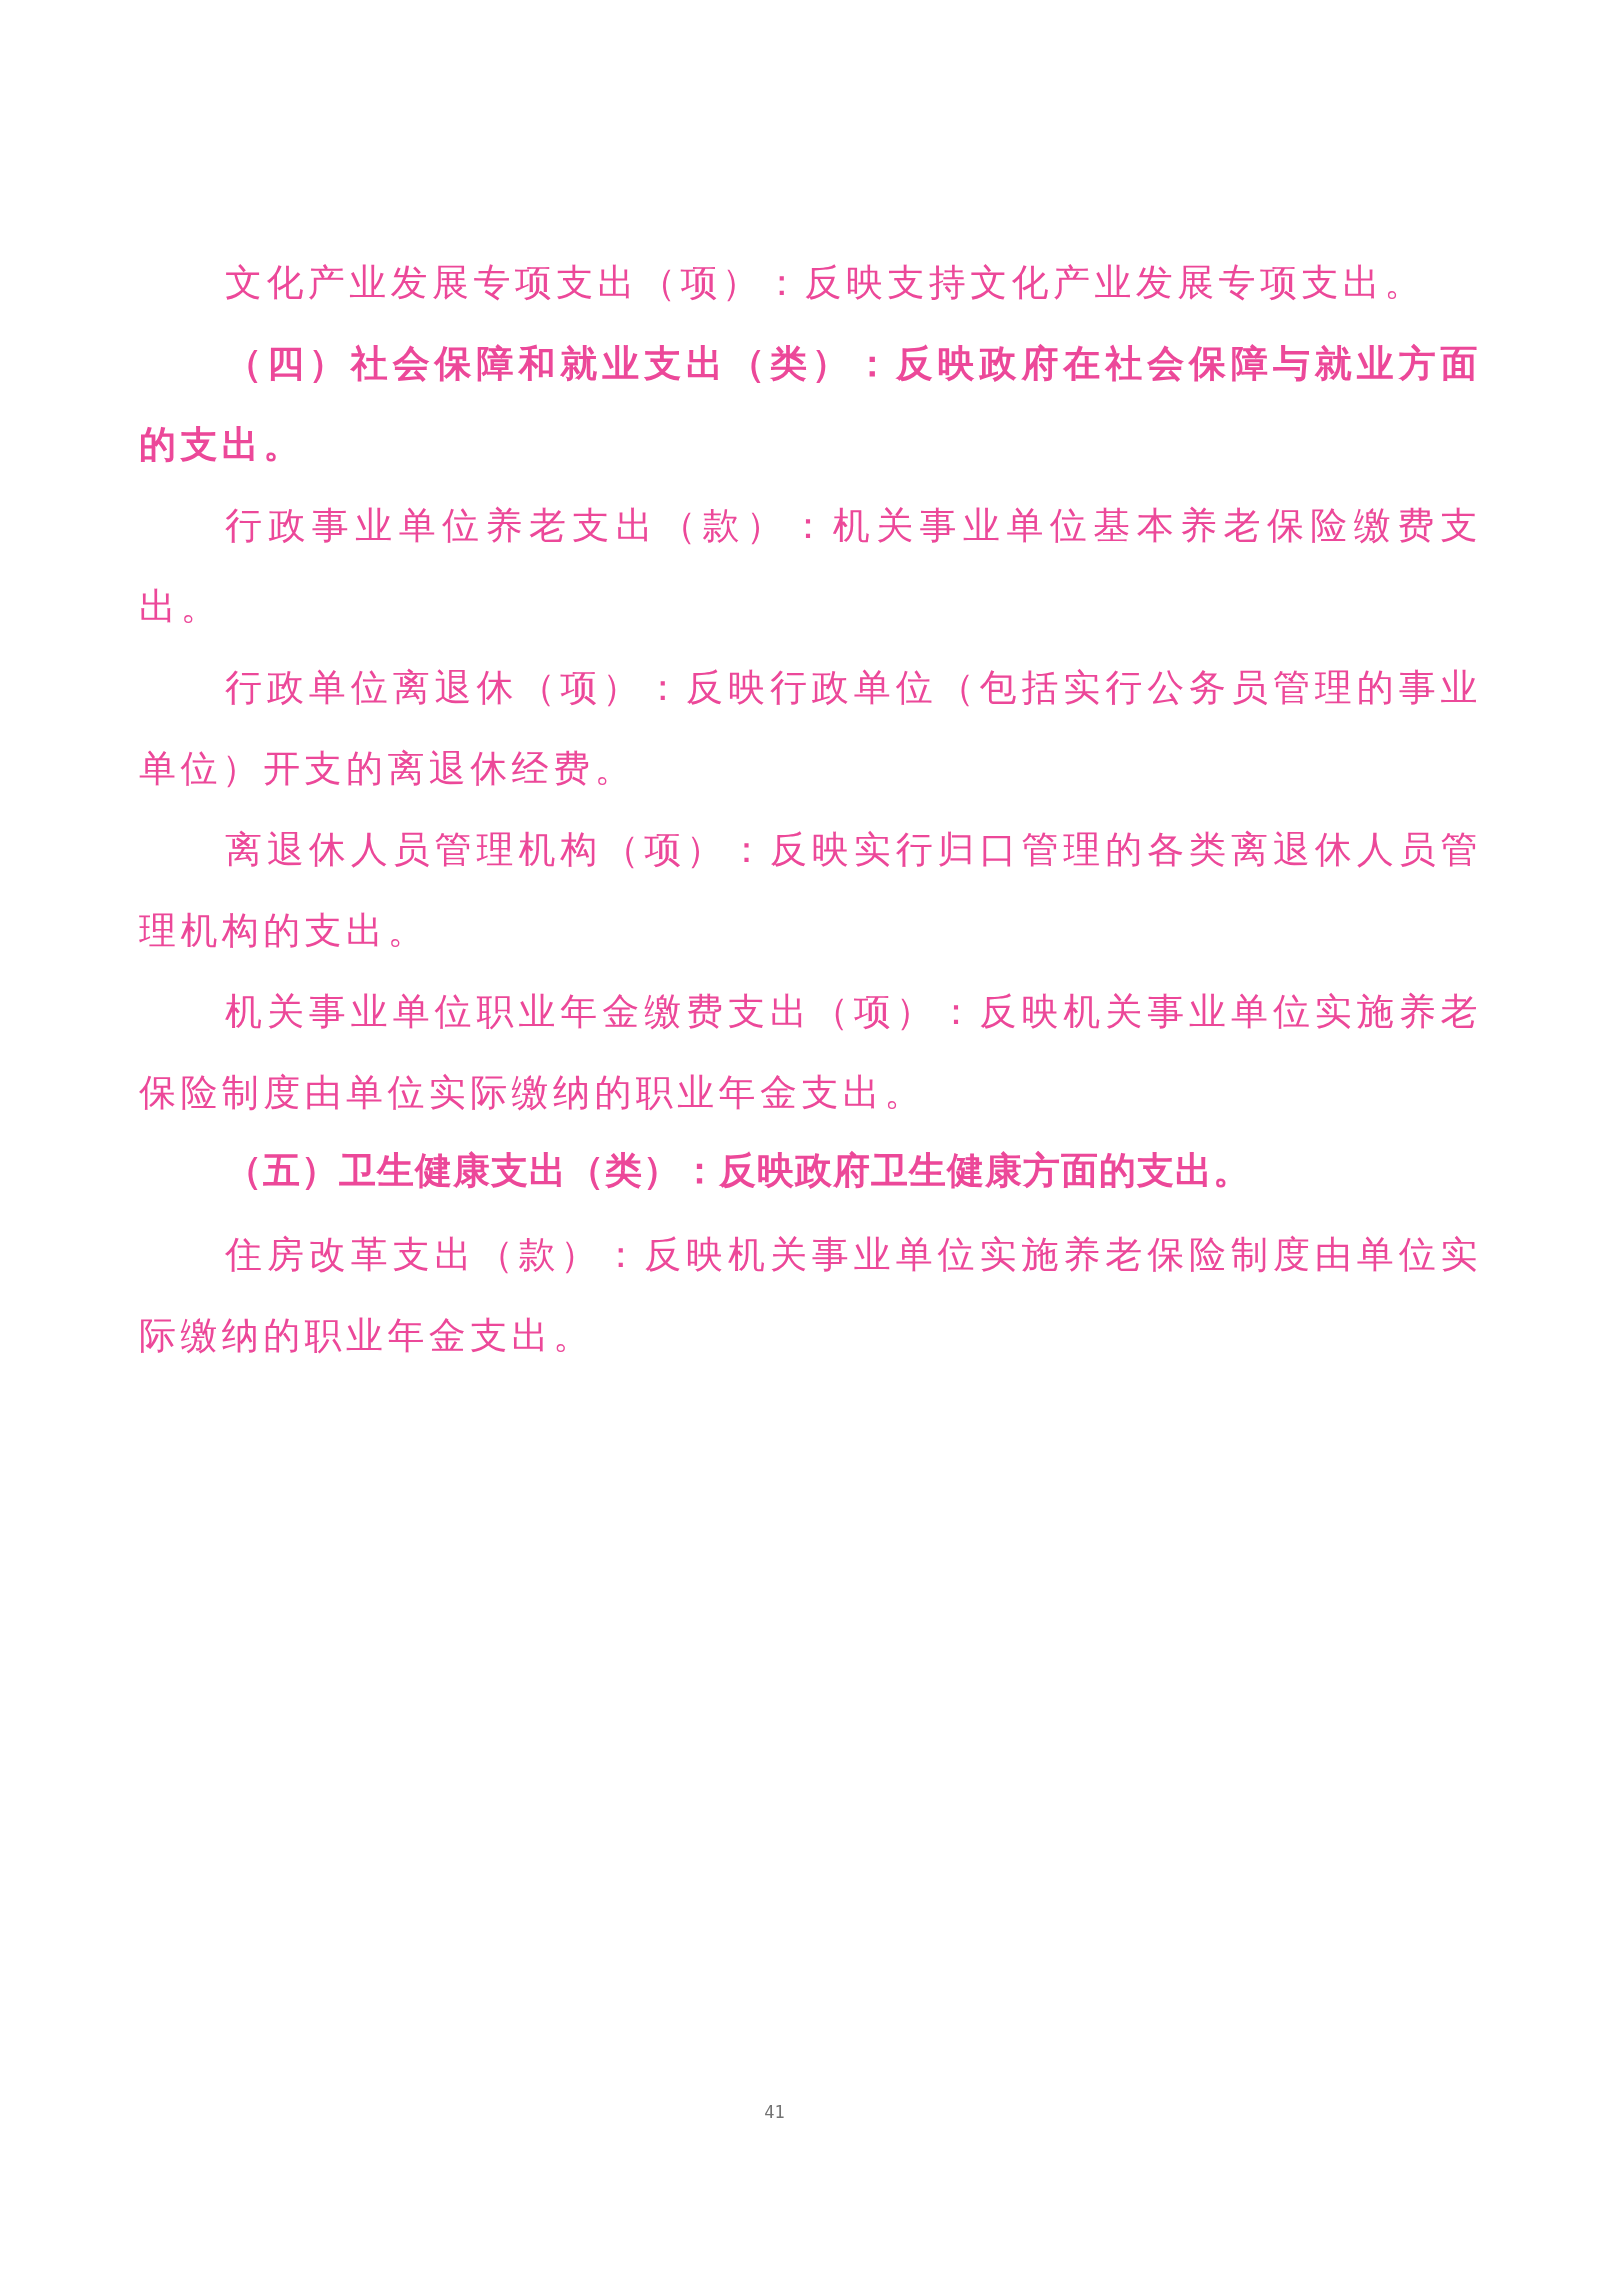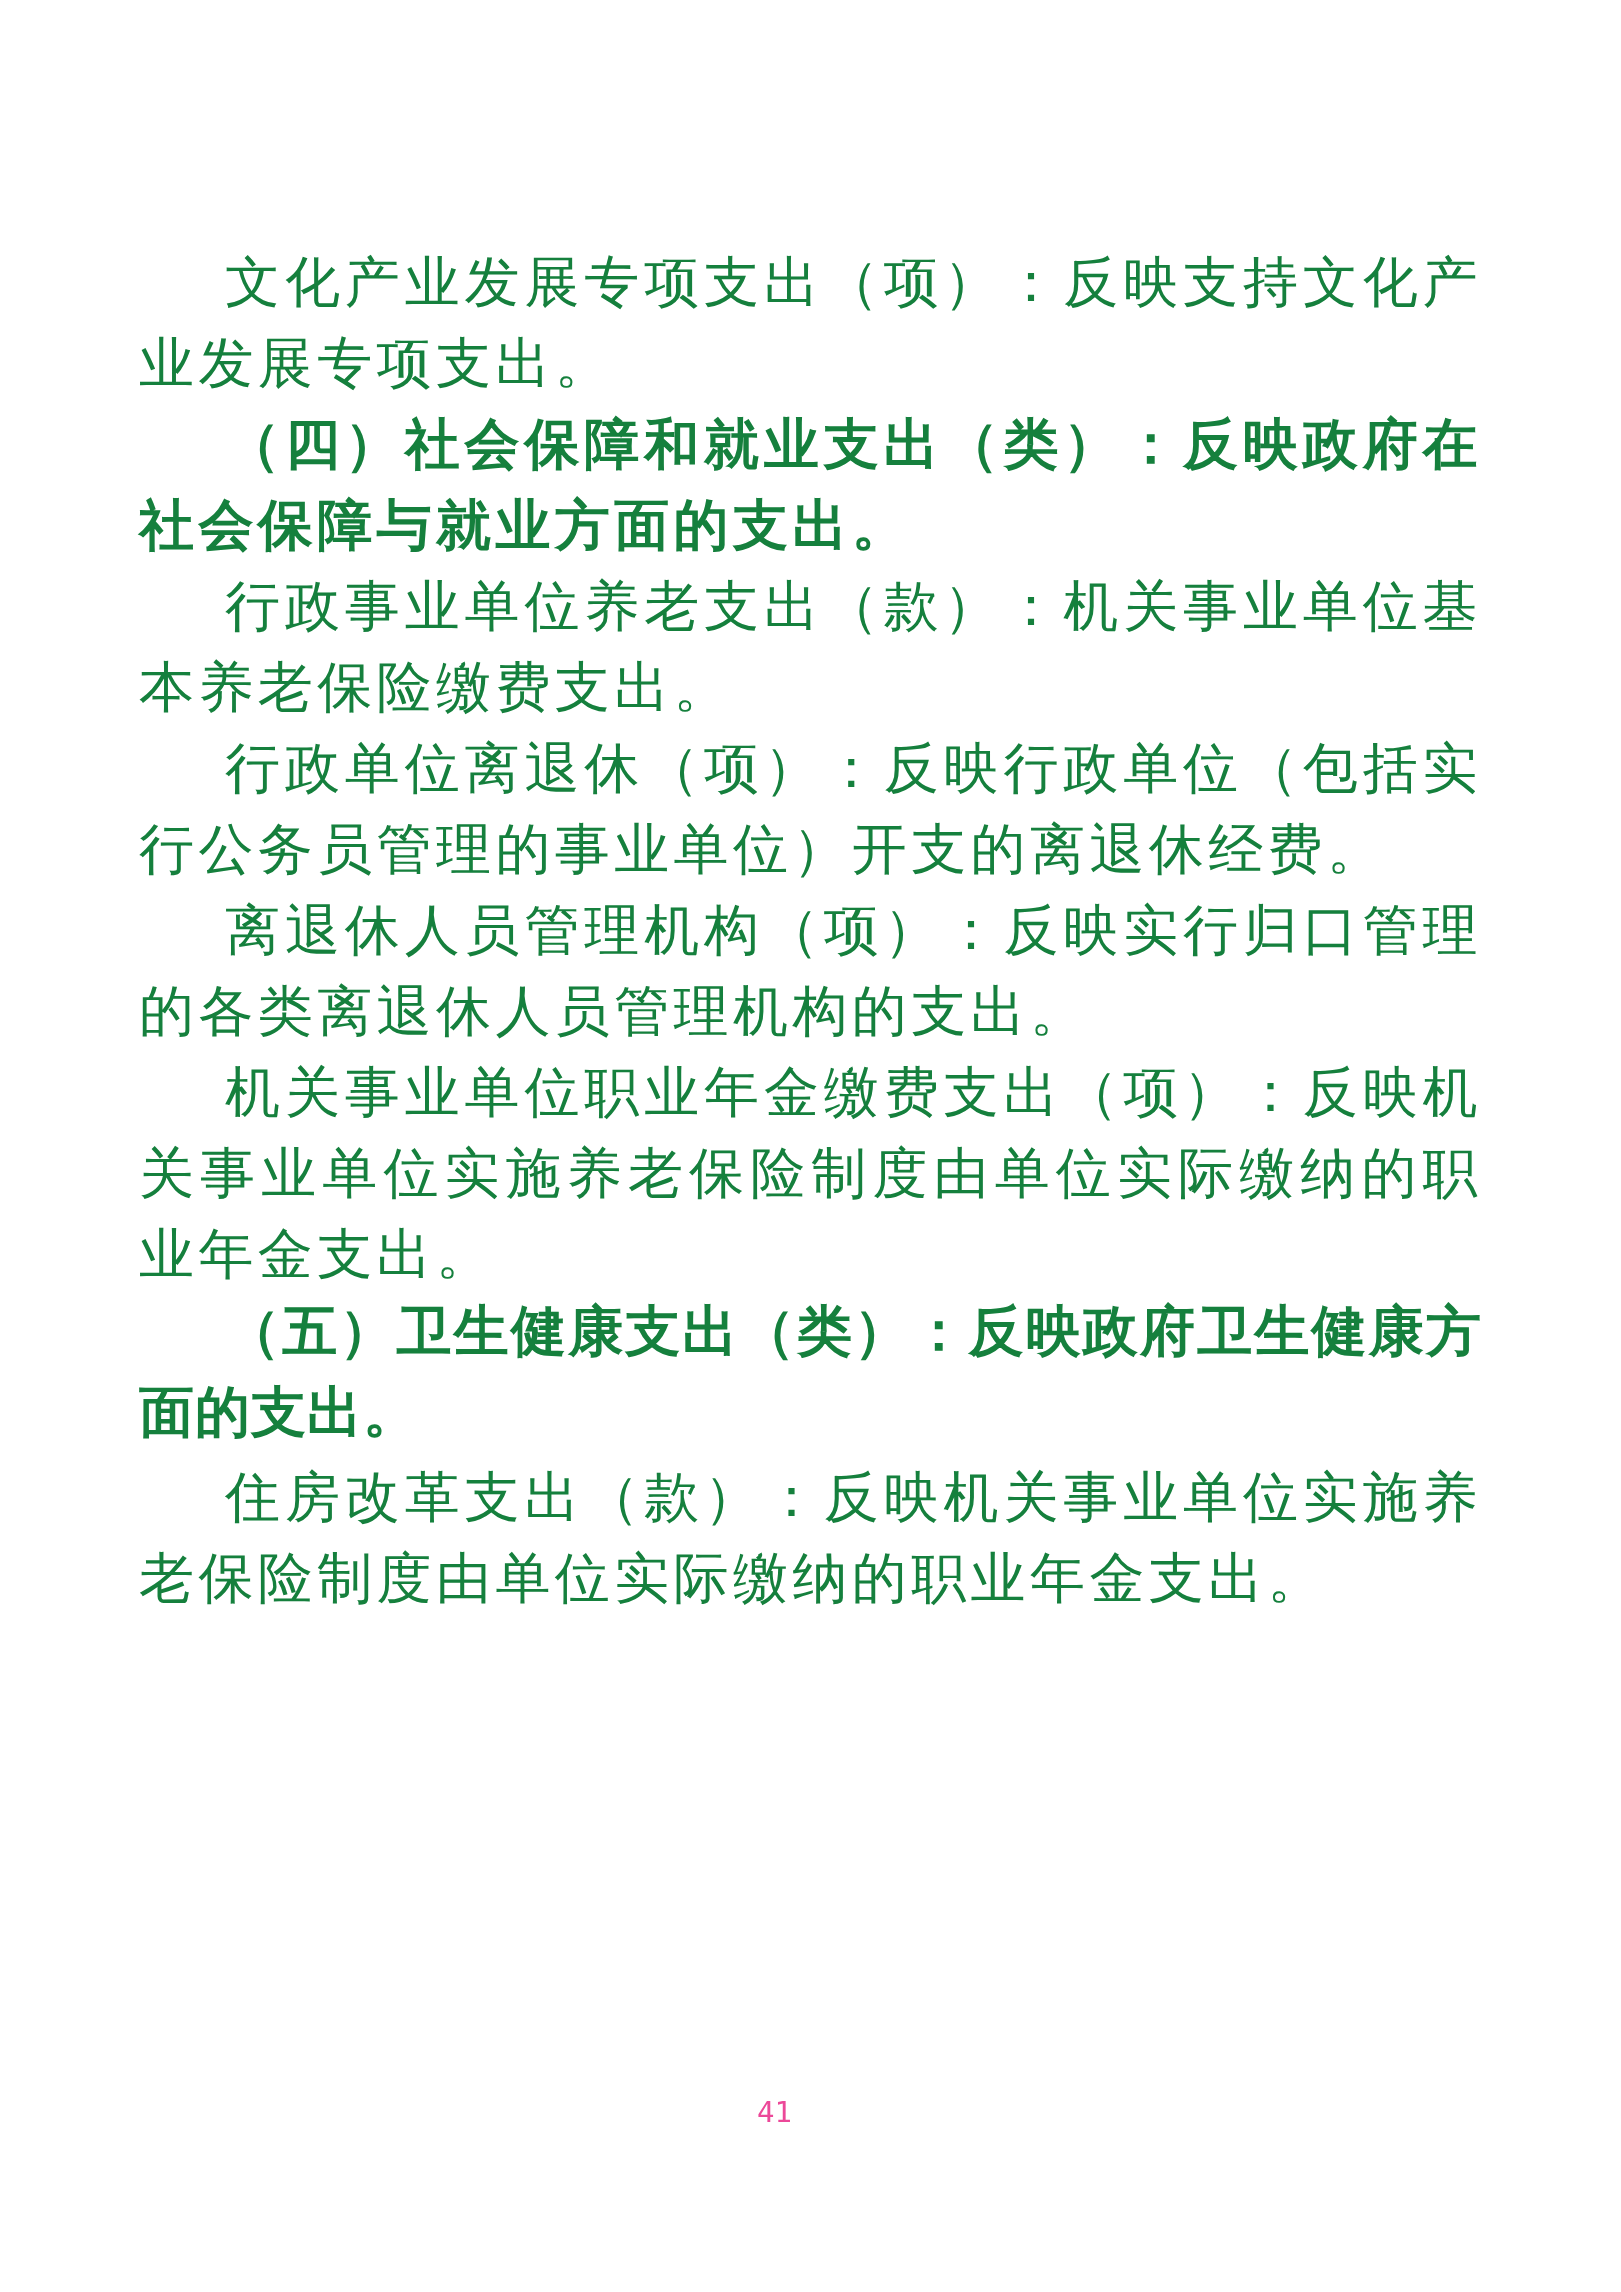--- a/index.html
+++ b/index.html
@@ -17,45 +17,45 @@
     overflow: hidden;
   }
   .content {
     position: absolute;
     left: 139px;
     top: 242px;
     width: 1343px;
   }
   .para {
     margin: 0;
-    font-size: 55px;
+    font-size: 37px;
     line-height: 81px;
     letter-spacing: 4.4px;
     text-align: justify;
     text-justify: inter-character;
     text-indent: 86px;
-    color: #15803d;
+    color: #ec4899;
   }
   .para.bold {
     font-weight: 600;
   }
   .para.tight {
     letter-spacing: 1px;
     font-family: Liberation Mono, monospace;
   }
   .page-number {
     position: absolute;
     top: 2095px;
     left: 0;
     width: 1549px;
     text-align: center;
     font-family: "DejaVu Sans Mono", "Liberation Mono", monospace;
-    font-size: 29px;
+    font-size: 17px;
     line-height: 35px;
-    color: #ec4899;
+    color: #737373;
   }
 </style>
 </head>
 <body>
 
 <div class="page">
   <div class="content" id="content">
       <p class="para">文化产业发展专项支出（项）：反映支持文化产业发展专项支出。</p>
       <p class="para bold">（四）社会保障和就业支出（类）：反映政府在社会保障与就业方面的支出。</p>
       <p class="para">行政事业单位养老支出（款）：机关事业单位基本养老保险缴费支出。</p>

